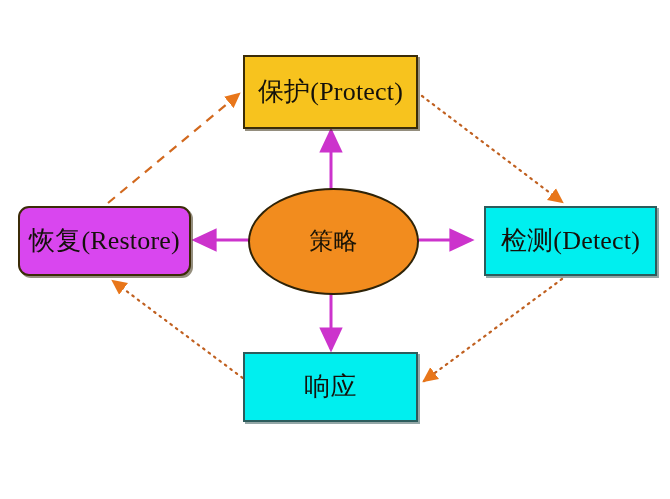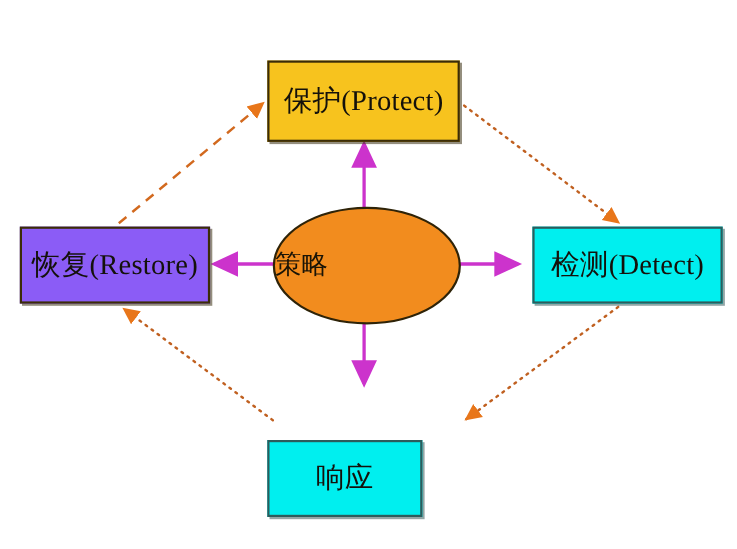--- a/index.html
+++ b/index.html
@@ -55,21 +55,21 @@
   .node-label.line2 {
     font-size: 26px;
   }
   .ellipse {
     position: absolute;
     border-radius: 50%;
     border: 2px solid #2e2308;
     display: flex;
     flex-direction: row;
     align-items: center;
-    justify-content: space-between;
+    justify-content: center;
     z-index: 6;
     gap: 48px;
   }
   .ellipse .node-label {
     font-size: 24px;
     color: #1a1406;
   }
 </style>
 </head>
 <body>
@@ -100,29 +100,29 @@
 
     <line x1="562" y1="279" x2="424" y2="381" stroke="#C06020" stroke-width="2.2" stroke-dasharray="1.6,5.2" stroke-linecap="round" marker-end="url(#mk-orange)"></line>
 
     <line x1="248" y1="382" x2="113" y2="281" stroke="#C06020" stroke-width="2.2" stroke-dasharray="1.6,5.2" stroke-linecap="round" marker-end="url(#mk-orange)"></line>
   </svg>
 
   <div class="node node-box" id="node-protect" style="left:243px; top:55px; width:175px; height:74px; background:#F7C31E;">
     <span class="node-label cn-en">保护(Protect)</span>
   </div>
 
-  <div class="node node-box" id="node-restore" style="left:18px; top:206px; width:173px; height:70px; background:#8b5cf6;">
+  <div class="node node-box" id="node-restore" style="left:18px; top:206px; width:173px; height:70px; background:#d946ef;border-radius:11px;">
     <span class="node-label cn-en">恢复(Restore)</span>
   </div>
 
   <div class="node node-box cyan" id="node-detect" style="left:484px; top:206px; width:173px; height:70px; background:#00EFEF;">
     <span class="node-label cn-en">检测(Detect)</span>
   </div>
 
-  <div class="node node-box cyan" id="node-response" style="left:243px; top:352px; width:141px; height:70px; background:#00EFEF;margin-top:48px;">
+  <div class="node node-box cyan" id="node-response" style="left:243px; top:352px; width:175px; height:70px; background:#00EFEF;">
     <span class="node-label cn-en">响应</span>
   </div>
 
   <div class="ellipse" id="node-policy" style="left:248px; top:188px; width:167px; height:103px; background:#F28C1E;">
     <span class="node-label">策略</span>
   </div>
 
 </div>
 
 </body></html>

